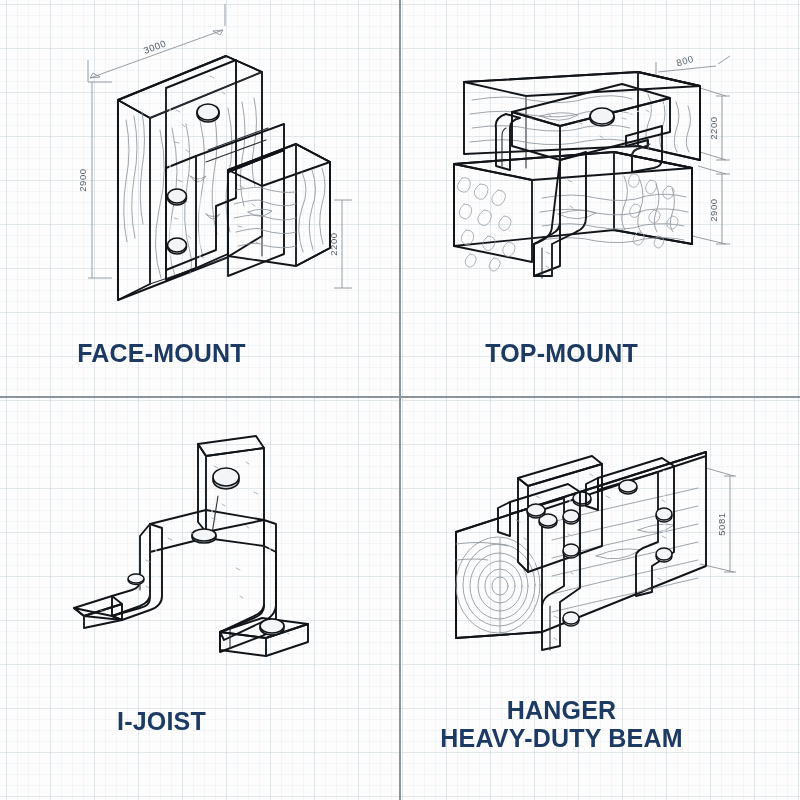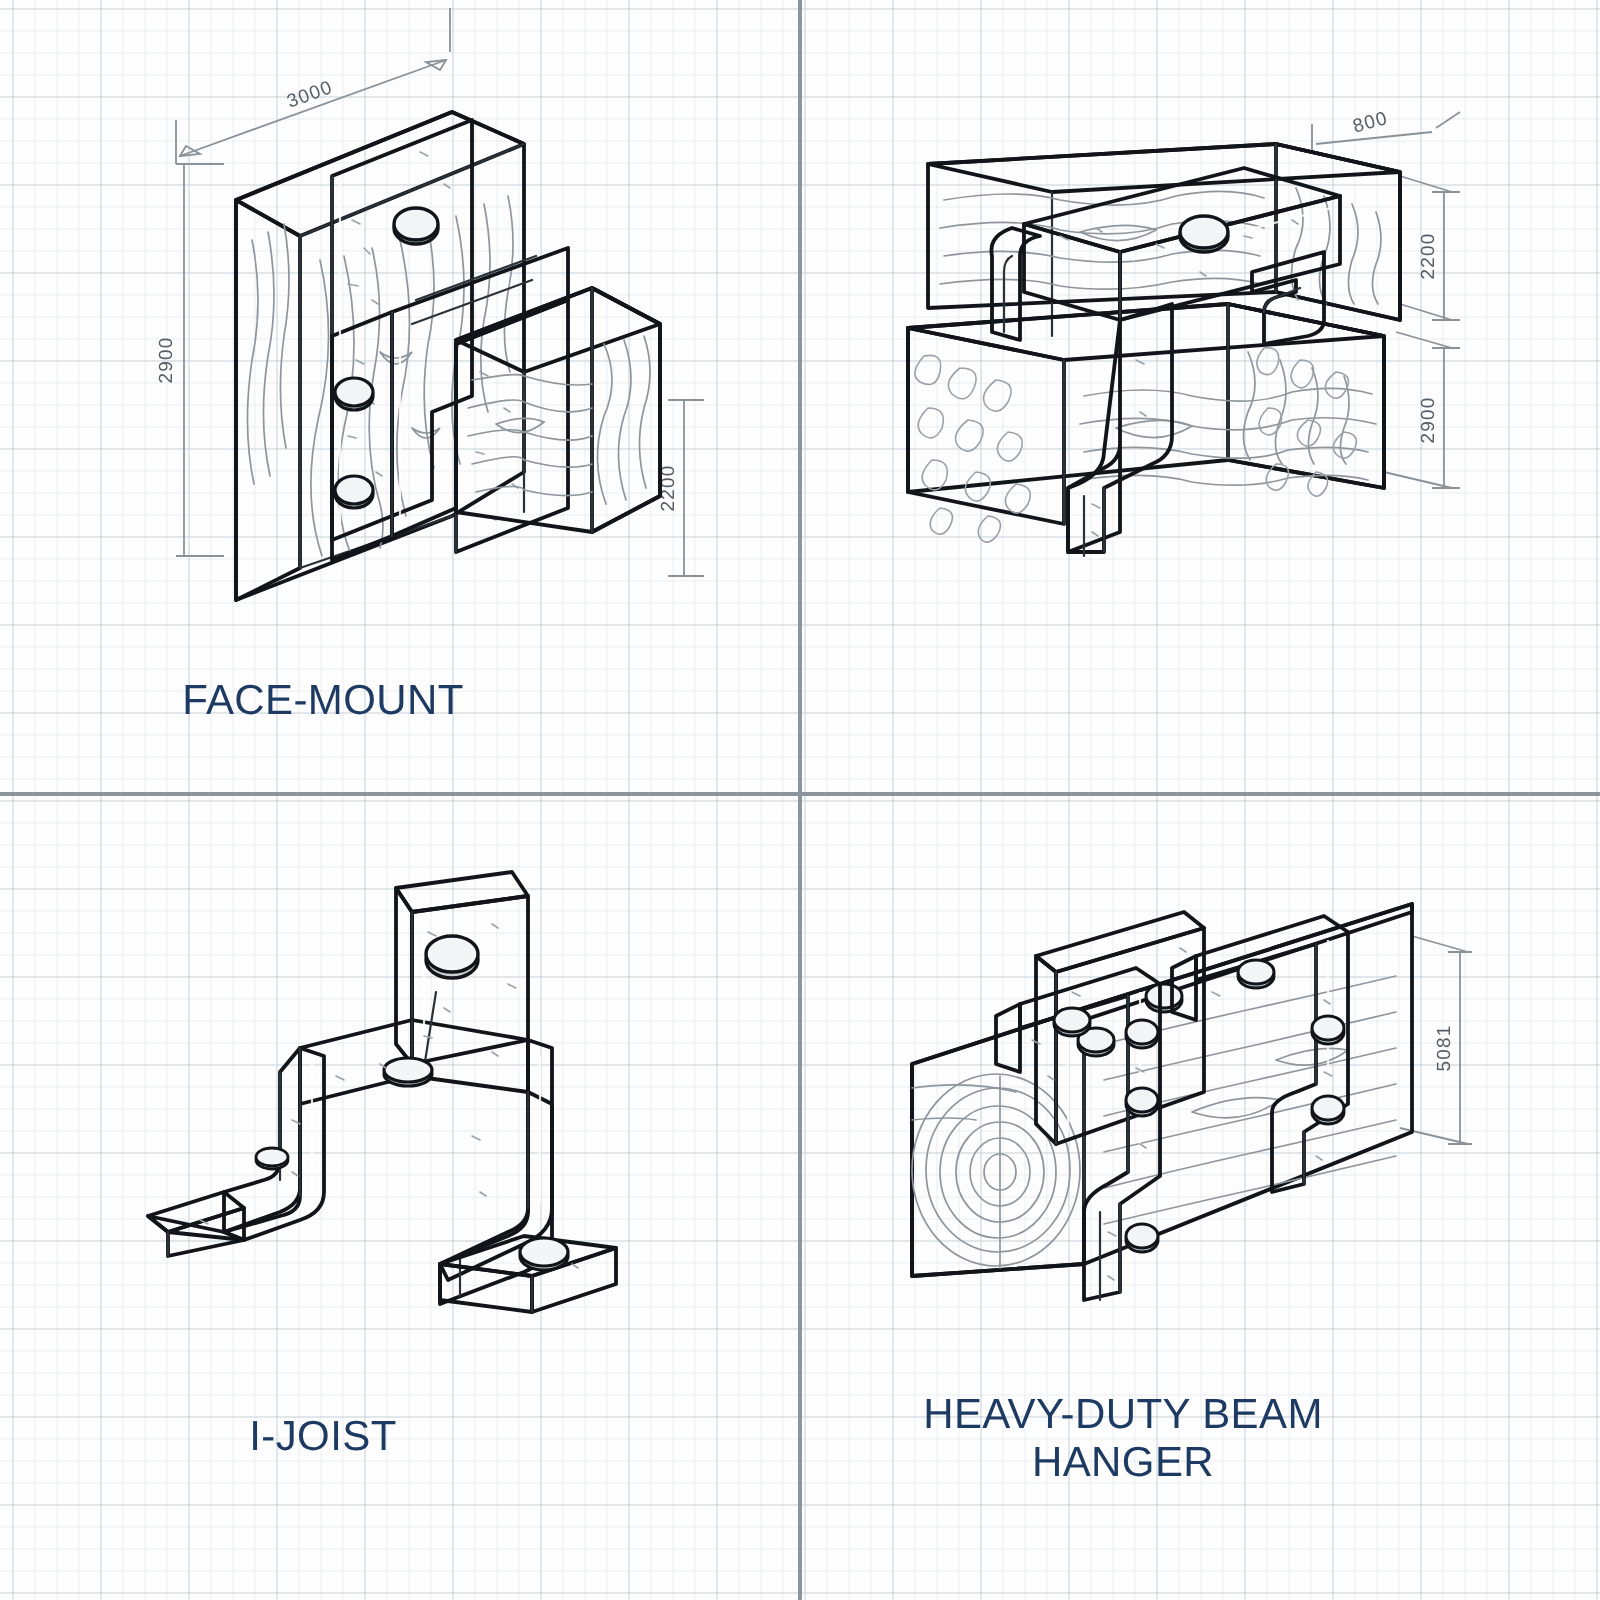--- a/index.html
+++ b/index.html
@@ -30,22 +30,22 @@
   #p-bl{left:0;top:400px;padding-left:16px;}
   #p-br{left:400px;top:400px;}
 
   .art{position:absolute;left:0;top:0;width:400px;height:340px;}
   .art svg{display:block;width:400px;height:340px;}
 
   .caption{
     position:absolute;left:0;width:323px;
     text-align:center;
     color:#1d3a63;
-    font-weight:normal;
-    font-size:21px;
+    font-weight:bold;
+    font-size:25px;
     letter-spacing:.2px;
     line-height:1.12;
   }
   #cap-tl{top:339px;}
   #cap-tr{top:339px;}
   #cap-bl{top:307px;}
   #cap-br{top:296px;}
 
   .dimtxt{font-family:"Liberation Sans", sans-serif;font-size:9.5px;fill:#555e66;letter-spacing:.6px;}
   .dimline{stroke:#8a9299;stroke-width:.9;fill:none;}
@@ -265,20 +265,21 @@
 
           <ellipse cx="202" cy="118" rx="12" ry="8" fill="#cfd4d8" stroke="#111418" stroke-width="1.7"></ellipse>
           <ellipse cx="202" cy="116" rx="12" ry="8" fill="#f2f4f5" stroke="#111418" stroke-width="1.7"></ellipse>
           <g class="spec">
             <path d="M130,118 l4,2 M148,114 l3,2 M178,122 l4,2 M200,136 l3,2 M222,118 l4,1
                      M246,110 l3,2 M168,180 l4,2 M170,206 l3,2 M146,252 l4,2 M146,266 l3,2"></path>
           </g>
         </g>
       </svg>
     </div>
+    <div class="caption" id="cap-tr">TOP-MOUNT</div>
   </div>
 
   <div class="panel" id="p-bl">
     <div class="art">
       <svg viewBox="0 0 400 340" xmlns="http://www.w3.org/2000/svg">
         <g>
 
           <path class="out" fill="#e9ecee" d="M198,44 L256,36 L264,48 L206,56 Z"></path>
           <path class="out" fill="#e2e5e8" d="M206,56 L264,48 L264,120 L206,132 Z"></path>
           <path class="out" fill="#d4d8dc" d="M198,44 L206,56 L206,132 L198,122 Z"></path>
@@ -417,18 +418,18 @@
           </g>
           <g class="spec">
             <path d="M116,120 l4,2 M124,138 l3,2 M168,134 l4,2 M170,172 l3,2 M154,216 l4,2
                      M154,238 l3,2 M206,96 l4,2 M262,100 l3,2 M262,136 l4,2 M258,178 l3,2
                      M136,96 l4,2 M190,74 l3,2"></path>
           </g>
         </g>
       </svg>
     </div>
     <div class="caption" id="cap-br">
+      <div>HANGER</div>
       <div>HEAVY-DUTY BEAM</div>
-      <div>HANGER</div>
     </div>
   </div>
 
 </div>
 
 </body></html>

